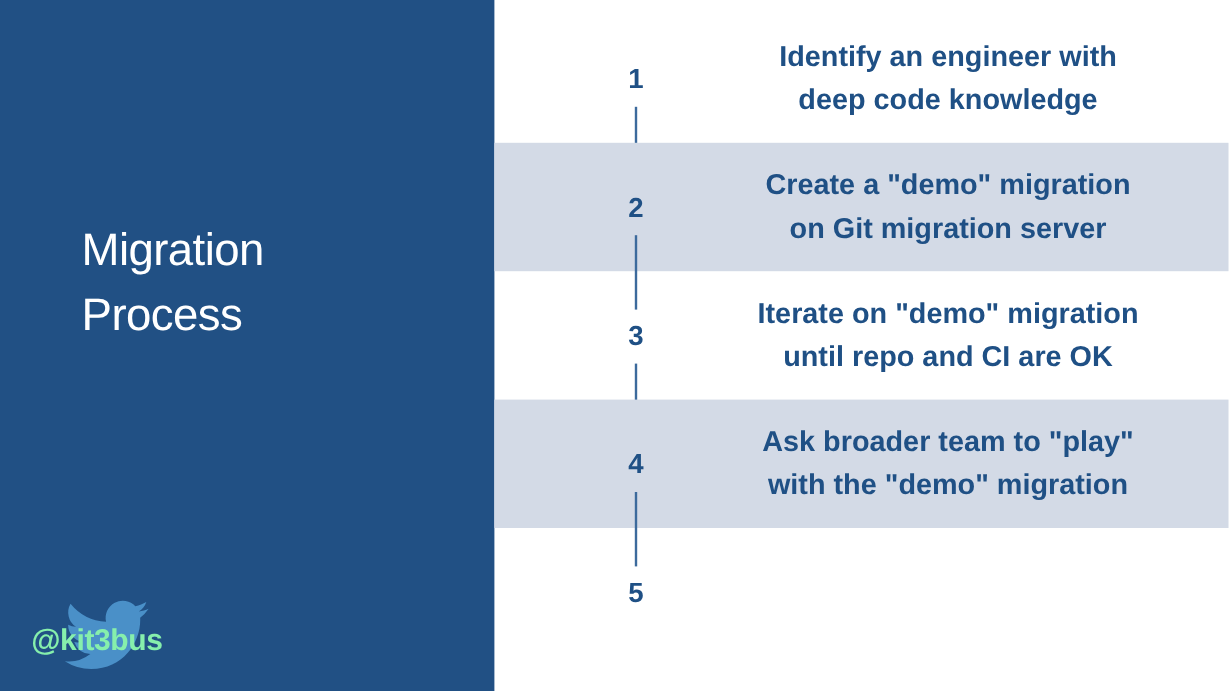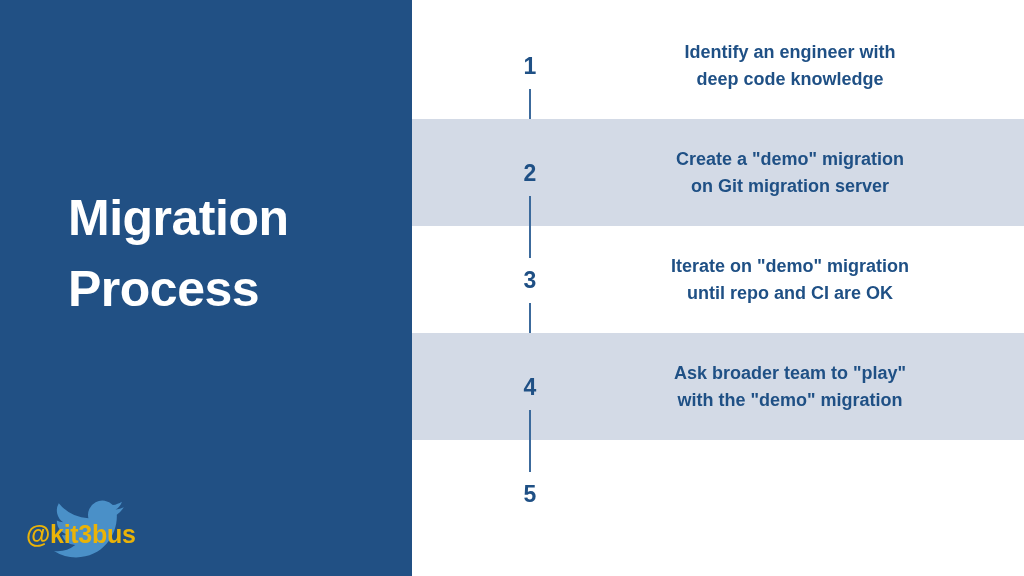--- a/index.html
+++ b/index.html
@@ -28,22 +28,22 @@
     height: 576px;
     background: #215084;
   }
 
   #slide-title {
     position: absolute;
     left: 68px;
     top: 183px;
     width: 320px;
     color: #ffffff;
-    font-size: 50px;
-    font-weight: bold;
+    font-size: 38px;
+    font-weight: normal;
     line-height: 1.42;
     letter-spacing: -0.5px;
     white-space: pre-line;
   }
 
   
   #twitter-badge {
     position: absolute;
     left: 26px;
     bottom: 18px;
@@ -54,21 +54,21 @@
     position: absolute;
     left: 20px;
     top: 0px;
     width: 86px;
     height: 70px;
   }
   #twitter-handle {
     position: absolute;
     left: 0px;
     top: 26px;
-    color: #eab308;
+    color: #86efac;
     font-size: 25px;
     font-weight: bold;
     letter-spacing: -0.3px;
   }
 
   
   #steps {
     position: absolute;
     left: 412px;
     top: 0;
@@ -101,21 +101,21 @@
   }
 
   .step-text {
     position: absolute;
     left: 153px;
     top: 50%;
     transform: translateY(-50%);
     width: 450px;
     text-align: center;
     color: #1f5085;
-    font-size: 18px;
+    font-size: 24px;
     font-weight: bold;
     line-height: 1.5;
     white-space: pre-line;
   }
 
   
   .connector {
     position: absolute;
     left: 117px;
     width: 2px;

